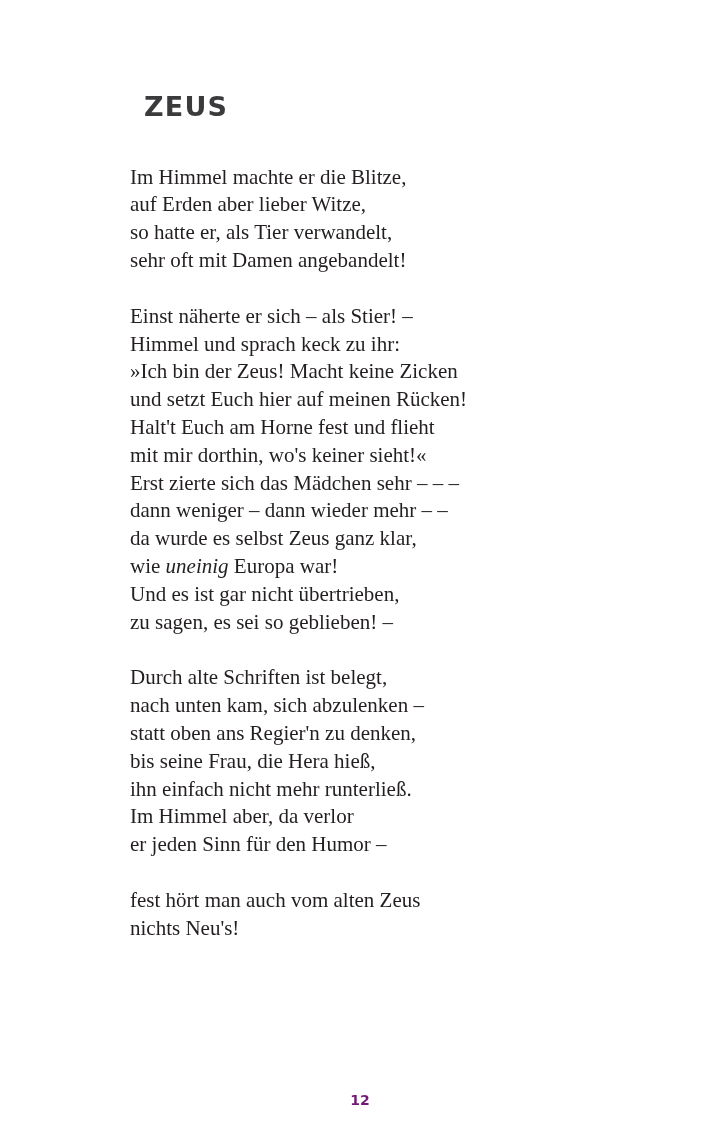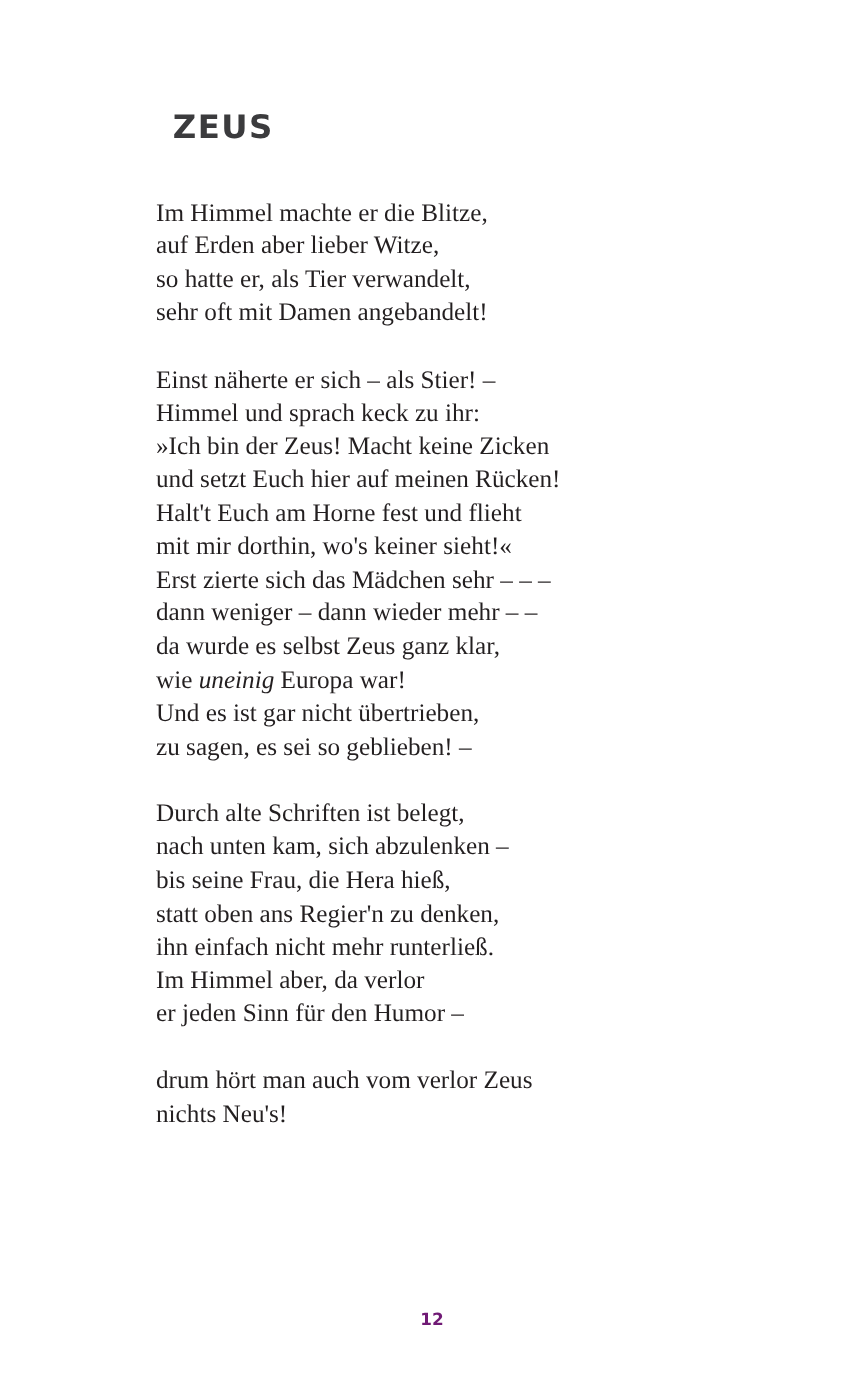--- a/index.html
+++ b/index.html
@@ -89,28 +89,28 @@
       <div class="line">dann weniger – dann wieder mehr – –</div>
       <div class="line">da wurde es selbst Zeus ganz klar,</div>
       <div class="line"><span>wie </span><em>uneinig</em><span> Europa war!</span></div>
       <div class="line">Und es ist gar nicht übertrieben,</div>
       <div class="line">zu sagen, es sei so geblieben! –</div>
     </div>
 
     <div class="stanza">
       <div class="line">Durch alte Schriften ist belegt,</div>
       <div class="line">nach unten kam, sich abzulenken –</div>
+      <div class="line">statt oben ans Regier'n zu denken,</div>
       <div class="line">bis seine Frau, die Hera hieß,</div>
-      <div class="line">statt oben ans Regier'n zu denken,</div>
       <div class="line">ihn einfach nicht mehr runterließ.</div>
       <div class="line">Im Himmel aber, da verlor</div>
       <div class="line">er jeden Sinn für den Humor –</div>
     </div>
 
     <div class="stanza">
-      <div class="line">drum hört man auch vom verlor Zeus</div>
+      <div class="line">fest hört man auch vom alten Zeus</div>
       <div class="line">nichts Neu's!</div>
     </div>
 
   </div>
 
   <div class="page-number">12</div>
 </div>
 
 </body></html>

